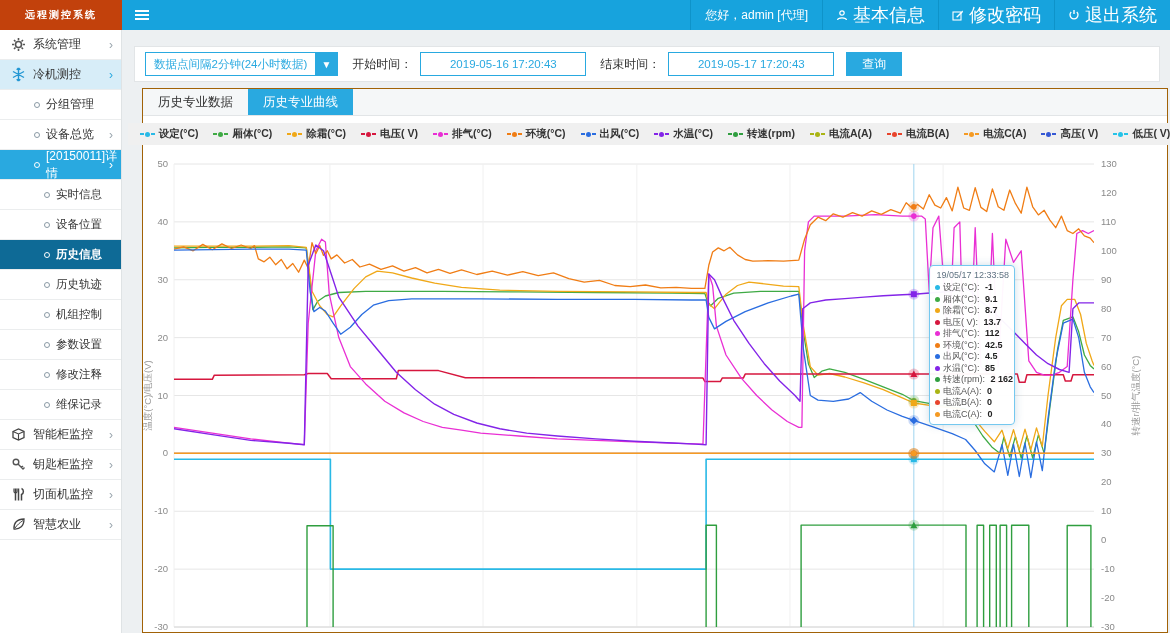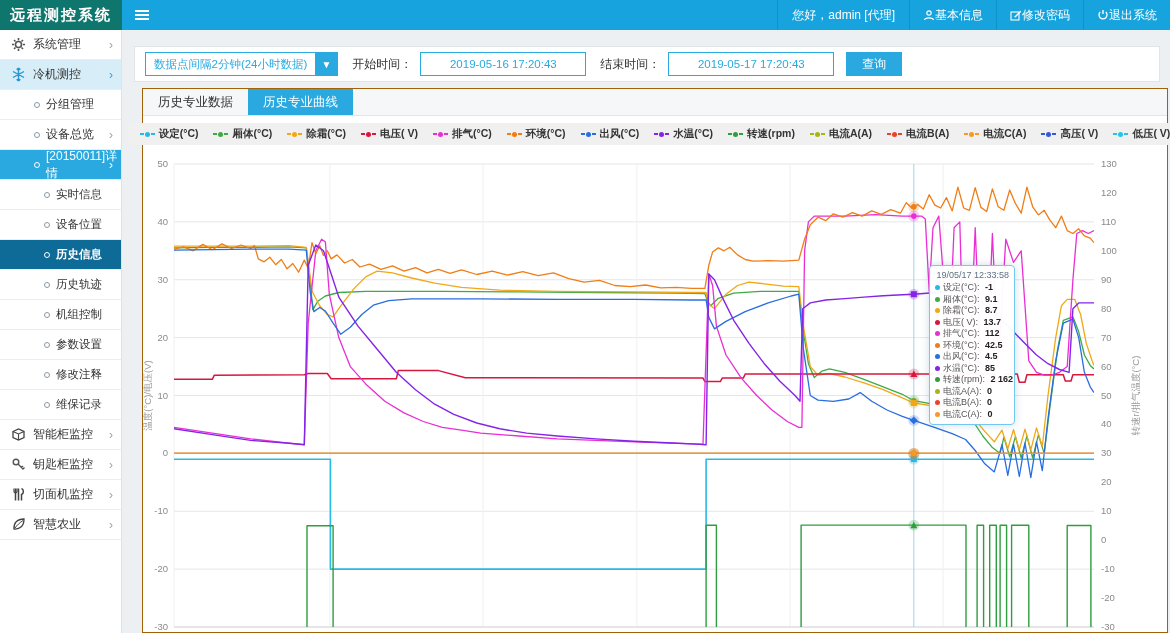--- a/index.html
+++ b/index.html
@@ -2,31 +2,31 @@
 <html><head>
 <meta charset="utf-8">
 <style>
   * { box-sizing: border-box; margin: 0; padding: 0; }
   html,body { width:1170px; height:633px; overflow:hidden;
     font-family:"Liberation Sans","DejaVu Sans",sans-serif; background:#edf0f2; }
 
   
   .header { position:absolute; left:0; top:0; width:1170px; height:30px;
     background:#17a3dd; color:#fff; display:flex; align-items:center; z-index:30; }
-  .brand { width:122px; height:30px; background:#0f766e; display:flex;
-    align-items:center; justify-content:center; font-size:15px; font-weight:bold;
+  .brand { width:122px; height:30px; background:#c2410c; display:flex;
+    align-items:center; justify-content:center; font-size:10px; font-weight:bold;
     letter-spacing:2px; }
   .hamburger { width:40px; height:30px; display:flex; align-items:center;
     justify-content:center; cursor:pointer; }
   .hamburger .bars { width:14px; }
   .hamburger .bars div { height:2px; background:#fff; margin:2px 0; }
   .hdr-spacer { flex:1; }
   .hdr-user { font-size:12px; padding:0 14px; height:30px; display:flex;
     align-items:center; border-left:1px solid #0e93c9; }
-  .hmi { font-size:12px; padding:0 13px; height:30px; display:flex; 
+  .hmi { font-size:18px; padding:0 13px; height:30px; display:flex; gap:5px;
     align-items:center; border-left:1px solid #0e93c9; cursor:pointer; }
   .hmi svg { display:block; }
 
   
   .sidebar { position:absolute; left:0; top:30px; width:122px; height:603px;
     background:#fff; border-right:1px solid #dfe3e5; z-index:20; }
   .snav { display:flex; align-items:center; height:30px; font-size:12px;
     color:#333; border-bottom:1px solid #ebedee; cursor:pointer; position:relative; }
   .snav .ic { width:15px; height:15px; margin:0 7px 0 11px; flex:0 0 auto; }
   .snav .blt { width:6px; height:6px; border:1px solid #8a9aa5; border-radius:50%;

